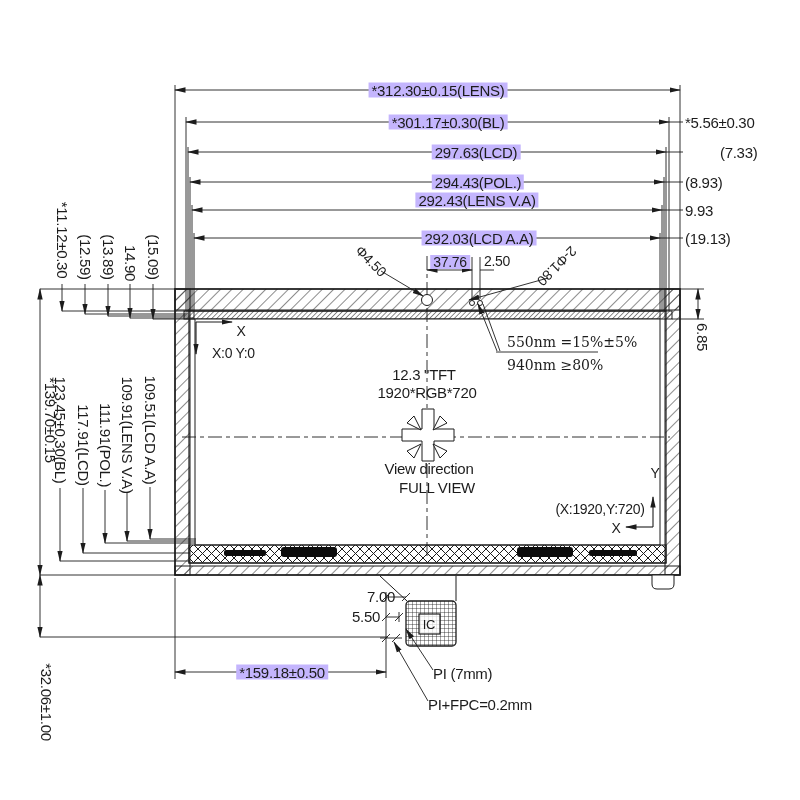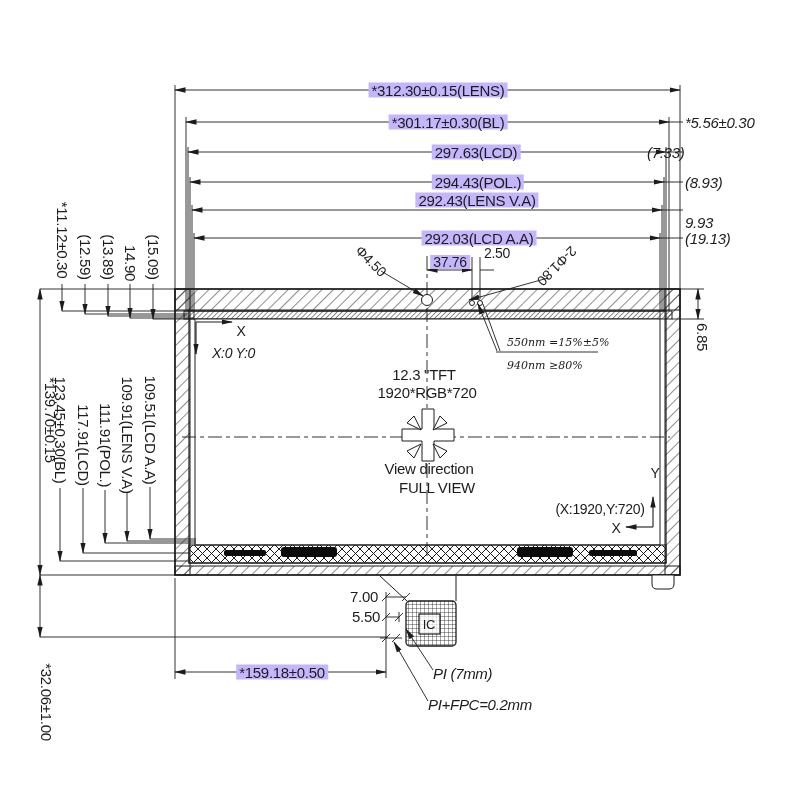--- a/index.html
+++ b/index.html
@@ -6,24 +6,24 @@
   body{width:800px;height:800px;background:#fff;position:relative;
        font-family:"Liberation Sans",sans-serif;color:#1c1c1c;overflow:hidden;}
   #stage{position:absolute;left:0;top:0;width:800px;height:800px;}
   #stage svg{position:absolute;left:0;top:0;}
   .lbl{position:absolute;white-space:nowrap;font-size:15px;line-height:1;
        transform:translate(-50%,-50%);letter-spacing:-0.3px;}
   .bg{background:#c4b5fd;padding:0 3px;}
   .v{transform:translate(-50%,-50%) rotate(90deg);}
   .r45{transform:translate(-50%,-50%) rotate(45deg);}
   .r135{transform:translate(-50%,-50%) rotate(135deg);}
-  .al{transform:translate(0,-50%);font-style:italic;}
+  .al{transform:translate(0,-50%);}
   .s14{font-size:14px;}
   .s11{font-size:13px;}
-  .note{font-family:"DejaVu Serif",serif;font-size:11px;letter-spacing:0;}
+  .note{font-family:"DejaVu Serif",serif;font-size:14px;letter-spacing:0;}
 </style>
 </head>
 <body>
 
 <div id="stage">
 
 <svg width="800" height="800" viewBox="0 0 800 800">
   <defs>
     <pattern id="hx" width="8" height="8" patternUnits="userSpaceOnUse" patternTransform="rotate(45)">
       <line x1="0" y1="0" x2="0" y2="8" stroke="#1c1c1c" stroke-width="1"></line>
@@ -196,59 +196,59 @@
 </svg>
 
 <span class="lbl bg" style="left:438px;top:90px">*312.30±0.15(LENS)</span>
 <span class="lbl bg" style="left:448px;top:122px">*301.17±0.30(BL)</span>
 <span class="lbl bg" style="left:476px;top:152px">297.63(LCD)</span>
 <span class="lbl bg" style="left:478px;top:182px">294.43(POL.)</span>
 <span class="lbl bg" style="left:477px;top:200px">292.43(LENS V.A)</span>
 <span class="lbl bg" style="left:479px;top:238px">292.03(LCD A.A)</span>
 
 <span class="lbl al" style="left:685px;top:122px">*5.56±0.30</span>
-<span class="lbl al" style="left:647px;top:152px">(7.33)</span>
+<span class="lbl al" style="left:720px;top:152px">(7.33)</span>
 <span class="lbl al" style="left:685px;top:182px">(8.93)</span>
-<span class="lbl al" style="left:685px;top:222px">9.93</span>
+<span class="lbl al" style="left:685px;top:210px">9.93</span>
 <span class="lbl al" style="left:685px;top:238px">(19.13)</span>
 <span class="lbl v" style="left:702px;top:337px">6.85</span>
 
 <span class="lbl v" style="left:62px;top:240px">*11.12±0.30</span>
 <span class="lbl v" style="left:85px;top:257px">(12.59)</span>
 <span class="lbl v" style="left:108px;top:257px">(13.89)</span>
 <span class="lbl v" style="left:130px;top:263px">14.90</span>
 <span class="lbl v" style="left:153px;top:257px">(15.09)</span>
 
 <span class="lbl v" style="left:50px;top:420px">*139.70±0.15</span>
 <span class="lbl v" style="left:60px;top:430px">123.45±0.30(BL)</span>
 <span class="lbl v" style="left:83px;top:445px">117.91(LCD)</span>
 <span class="lbl v" style="left:105px;top:445px">111.91(POL.)</span>
 <span class="lbl v" style="left:127px;top:435px">109.91(LENS V.A)</span>
 <span class="lbl v" style="left:150px;top:430px">109.51(LCD A.A)</span>
 <span class="lbl v" style="left:46px;top:702px">*32.06±1.00</span>
 
 <span class="lbl r45 s14" style="left:371px;top:261px">Φ4.50</span>
 <span class="lbl bg s14" style="left:450px;top:262px">37.76</span>
-<span class="lbl s14" style="left:497px;top:253px">2.50</span>
+<span class="lbl s14" style="left:497px;top:261px">2.50</span>
 <span class="lbl r135 s14" style="left:557px;top:266px">2-Φ1.80</span>
 
 <span class="lbl al note" style="left:507px;top:342px">550nm =15%±5%</span>
 <span class="lbl al note" style="left:507px;top:365px">940nm ≥80%</span>
 
 <span class="lbl" style="left:424px;top:374px">12.3 "TFT</span>
 <span class="lbl" style="left:427px;top:392px">1920*RGB*720</span>
 <span class="lbl" style="left:429px;top:468px">View direction</span>
 <span class="lbl" style="left:437px;top:487px">FULL VIEW</span>
 <span class="lbl s11" style="left:429px;top:624px">IC</span>
 
 <span class="lbl s14" style="left:241px;top:331px">X</span>
 <span class="lbl al s14" style="left:212px;top:353px">X:0 Y:0</span>
 <span class="lbl s14" style="left:655px;top:473px">Y</span>
 <span class="lbl s14" style="left:616px;top:528px">X</span>
 <span class="lbl s14" style="left:600px;top:509px">(X:1920,Y:720)</span>
 
-<span class="lbl" style="left:364px;top:596px">7.00</span>
+<span class="lbl" style="left:381px;top:596px">7.00</span>
 <span class="lbl" style="left:366px;top:616px">5.50</span>
 <span class="lbl bg" style="left:282px;top:672px">*159.18±0.50</span>
 <span class="lbl al" style="left:433px;top:673px">PI (7mm)</span>
 <span class="lbl al" style="left:428px;top:704px">PI+FPC=0.2mm</span>
 
 </div>
 
 </body></html>

